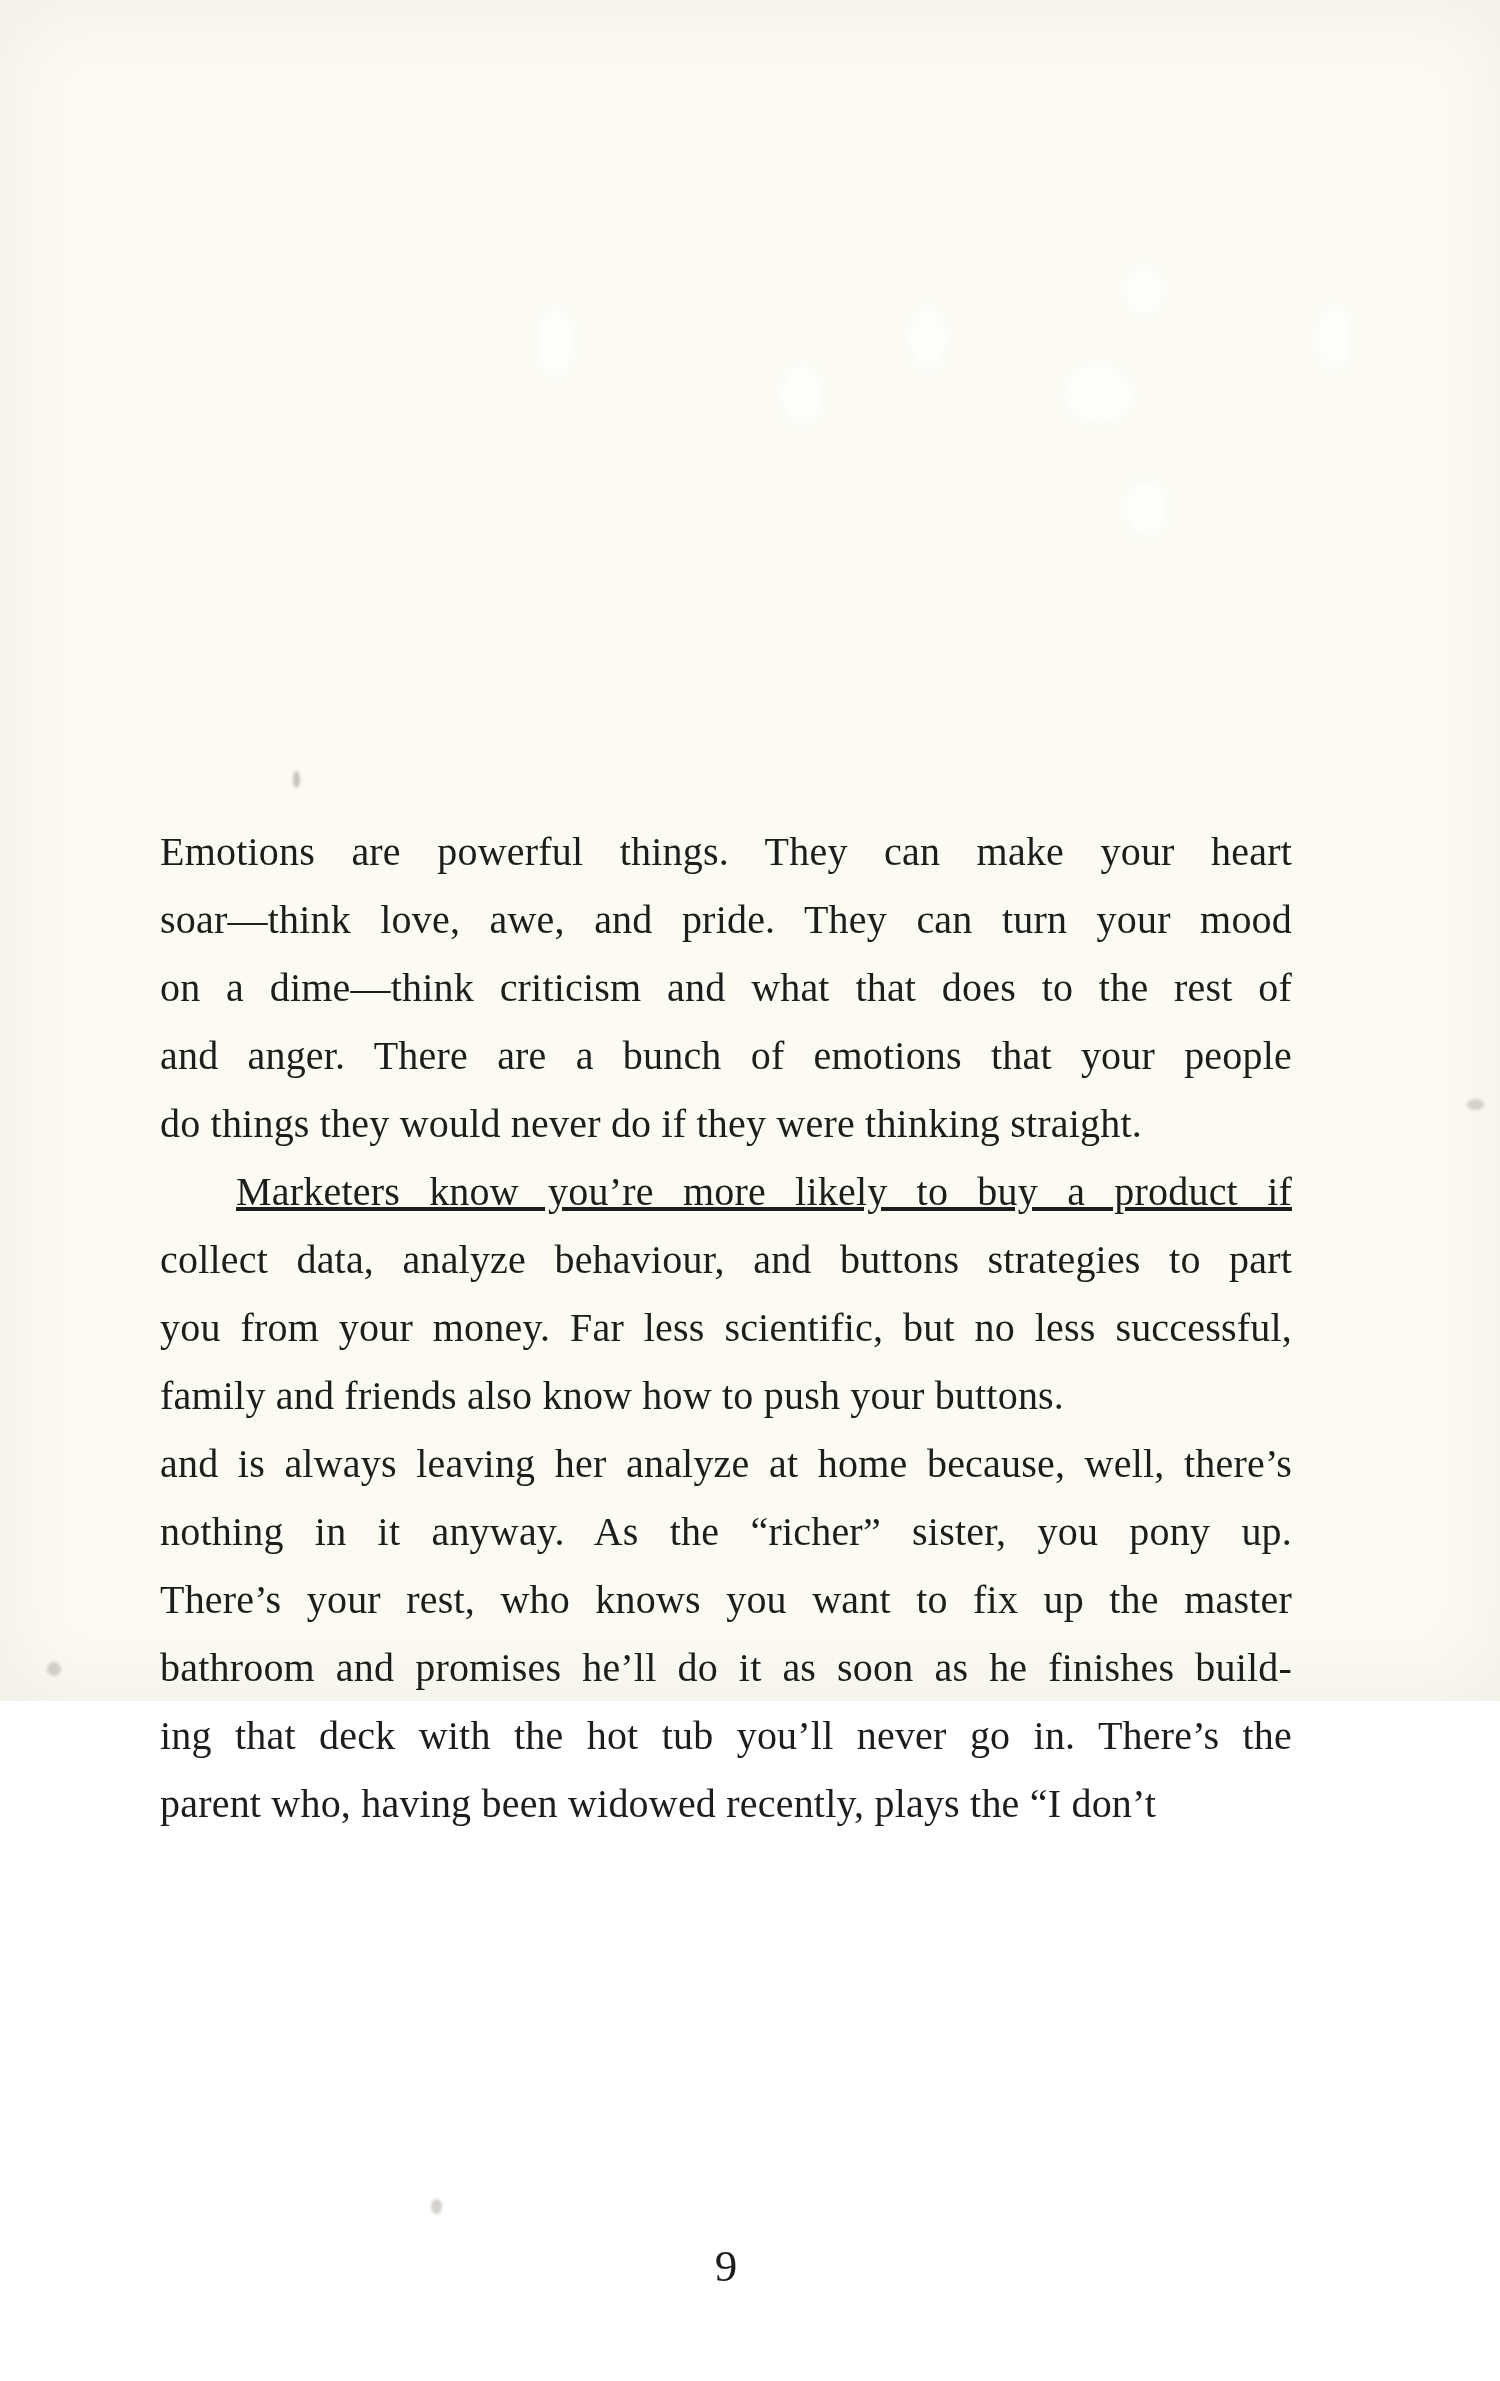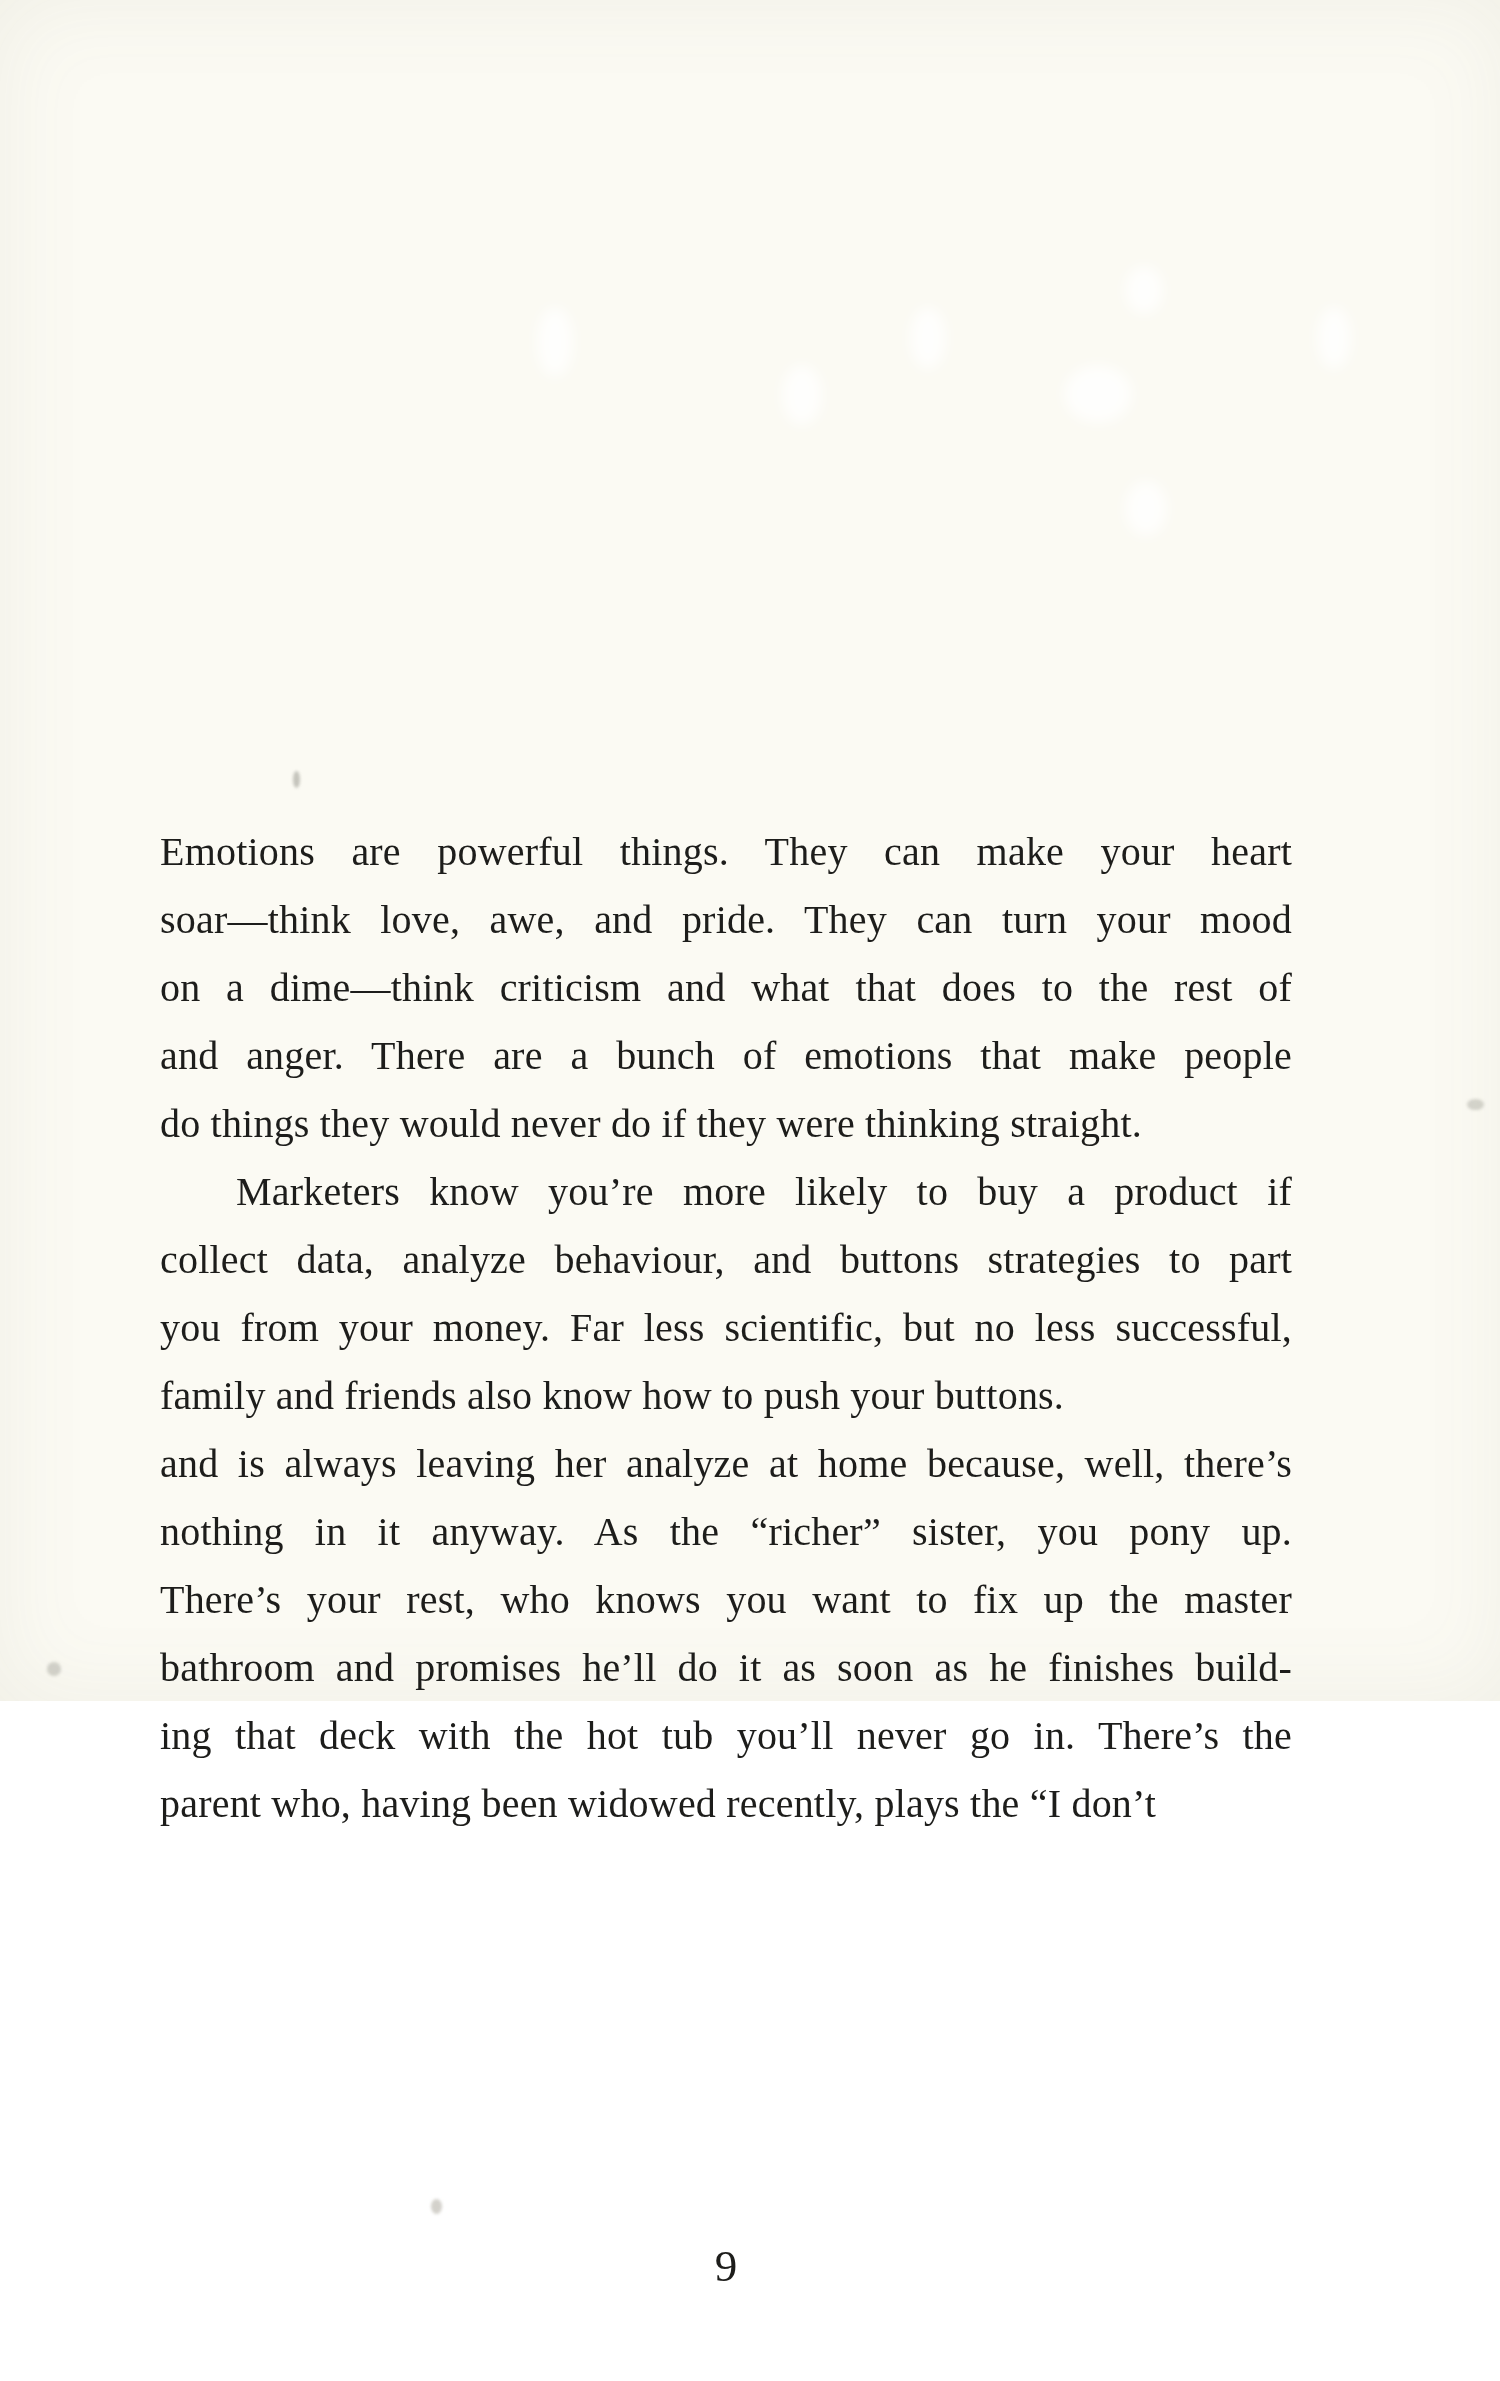--- a/index.html
+++ b/index.html
@@ -33,20 +33,21 @@
     text-justify: inter-word;
     white-space: normal;
     letter-spacing: 0.2px;
   }
   .line.lastline {
     text-align: right;
     text-align-last: left;
   }
   .line.indented {
     padding-left: 76px;
+    text-decoration: underline;
   }
   .pagenum {
     position: absolute;
     left: 160px;
     top: 2240px;
     width: 1132px;
     text-align: center;
     font-size: 45px;
     line-height: 52px;
   }
@@ -90,21 +91,21 @@
 
   <span class="speck s1"></span>
   <span class="speck s2"></span>
   <span class="speck s3"></span>
   <span class="speck s4"></span>
 
   <div class="textblock">
       <div class="line">Emotions are powerful things. They can make your heart</div>
       <div class="line">soar—think love, awe, and pride. They can turn your mood</div>
       <div class="line">on a dime—think criticism and what that does to the rest of</div>
-      <div class="line">and anger. There are a bunch of emotions that make people</div>
+      <div class="line">and anger. There are a bunch of emotions that your people</div>
       <div class="line lastline">do things they would never do if they were thinking straight.</div>
       <div class="line indented">Marketers know you’re more likely to buy a product if</div>
       <div class="line">collect data, analyze behaviour, and buttons strategies to part</div>
       <div class="line">you from your money. Far less scientific, but no less successful,</div>
       <div class="line lastline">family and friends also know how to push your buttons.</div>
       <div class="line">and is always leaving her analyze at home because, well, there’s</div>
       <div class="line">nothing in it anyway. As the “richer” sister, you pony up.</div>
       <div class="line">There’s your rest, who knows you want to fix up the master</div>
       <div class="line">bathroom and promises he’ll do it as soon as he finishes build-</div>
       <div class="line">ing that deck with the hot tub you’ll never go in. There’s the</div>

